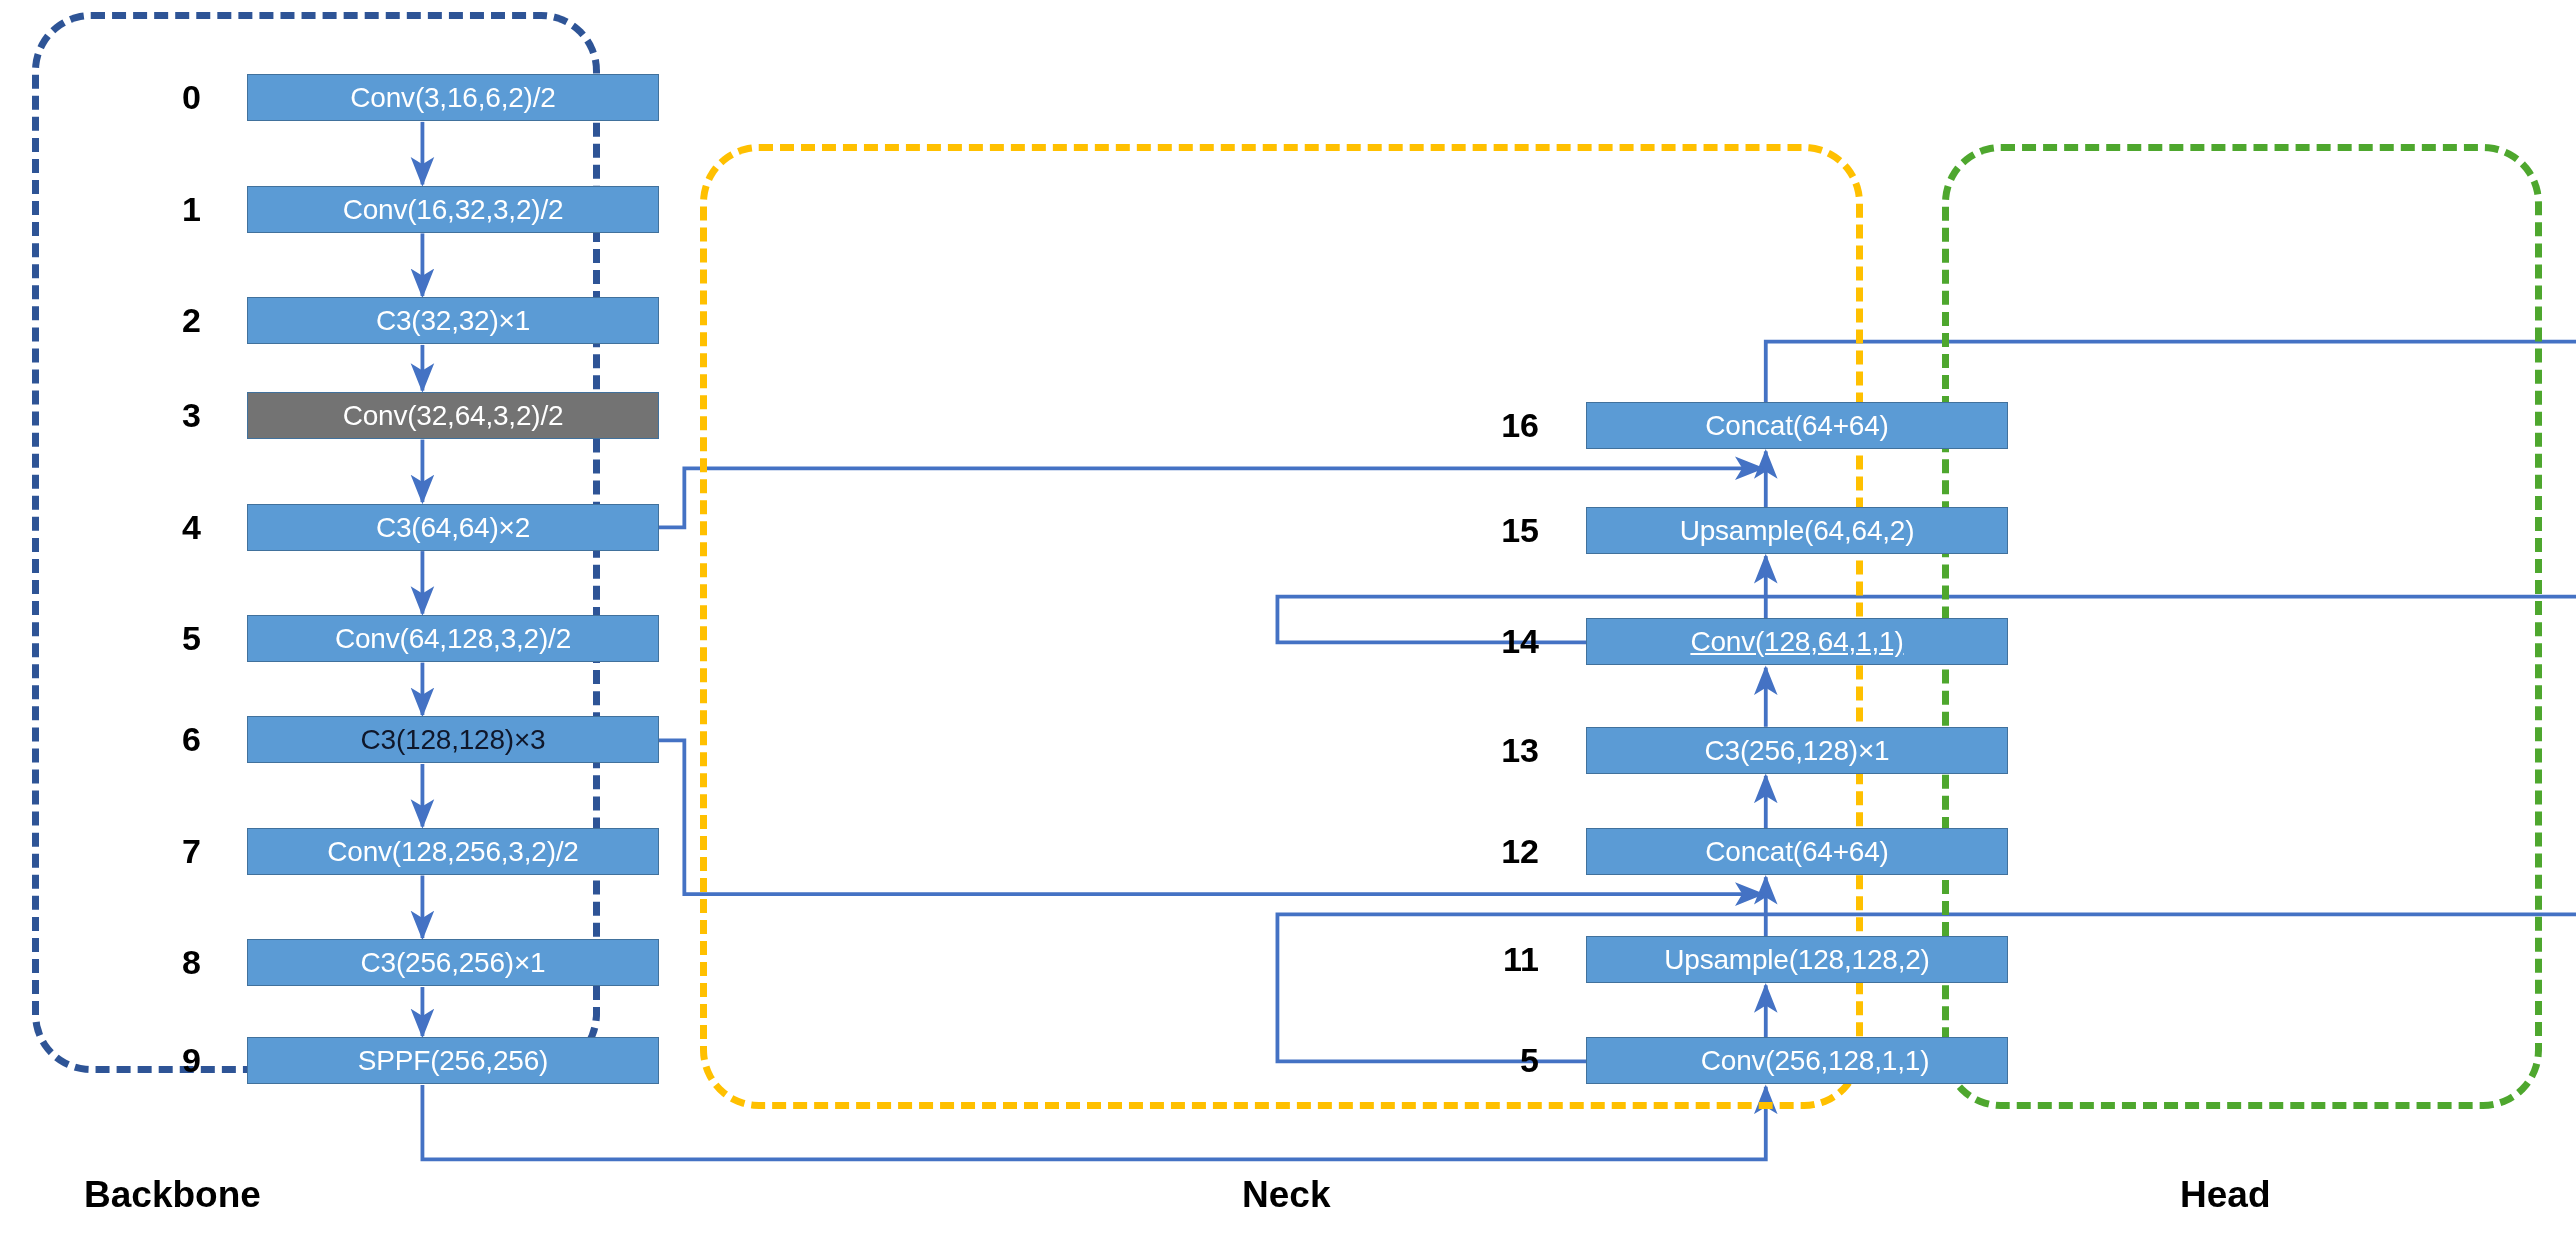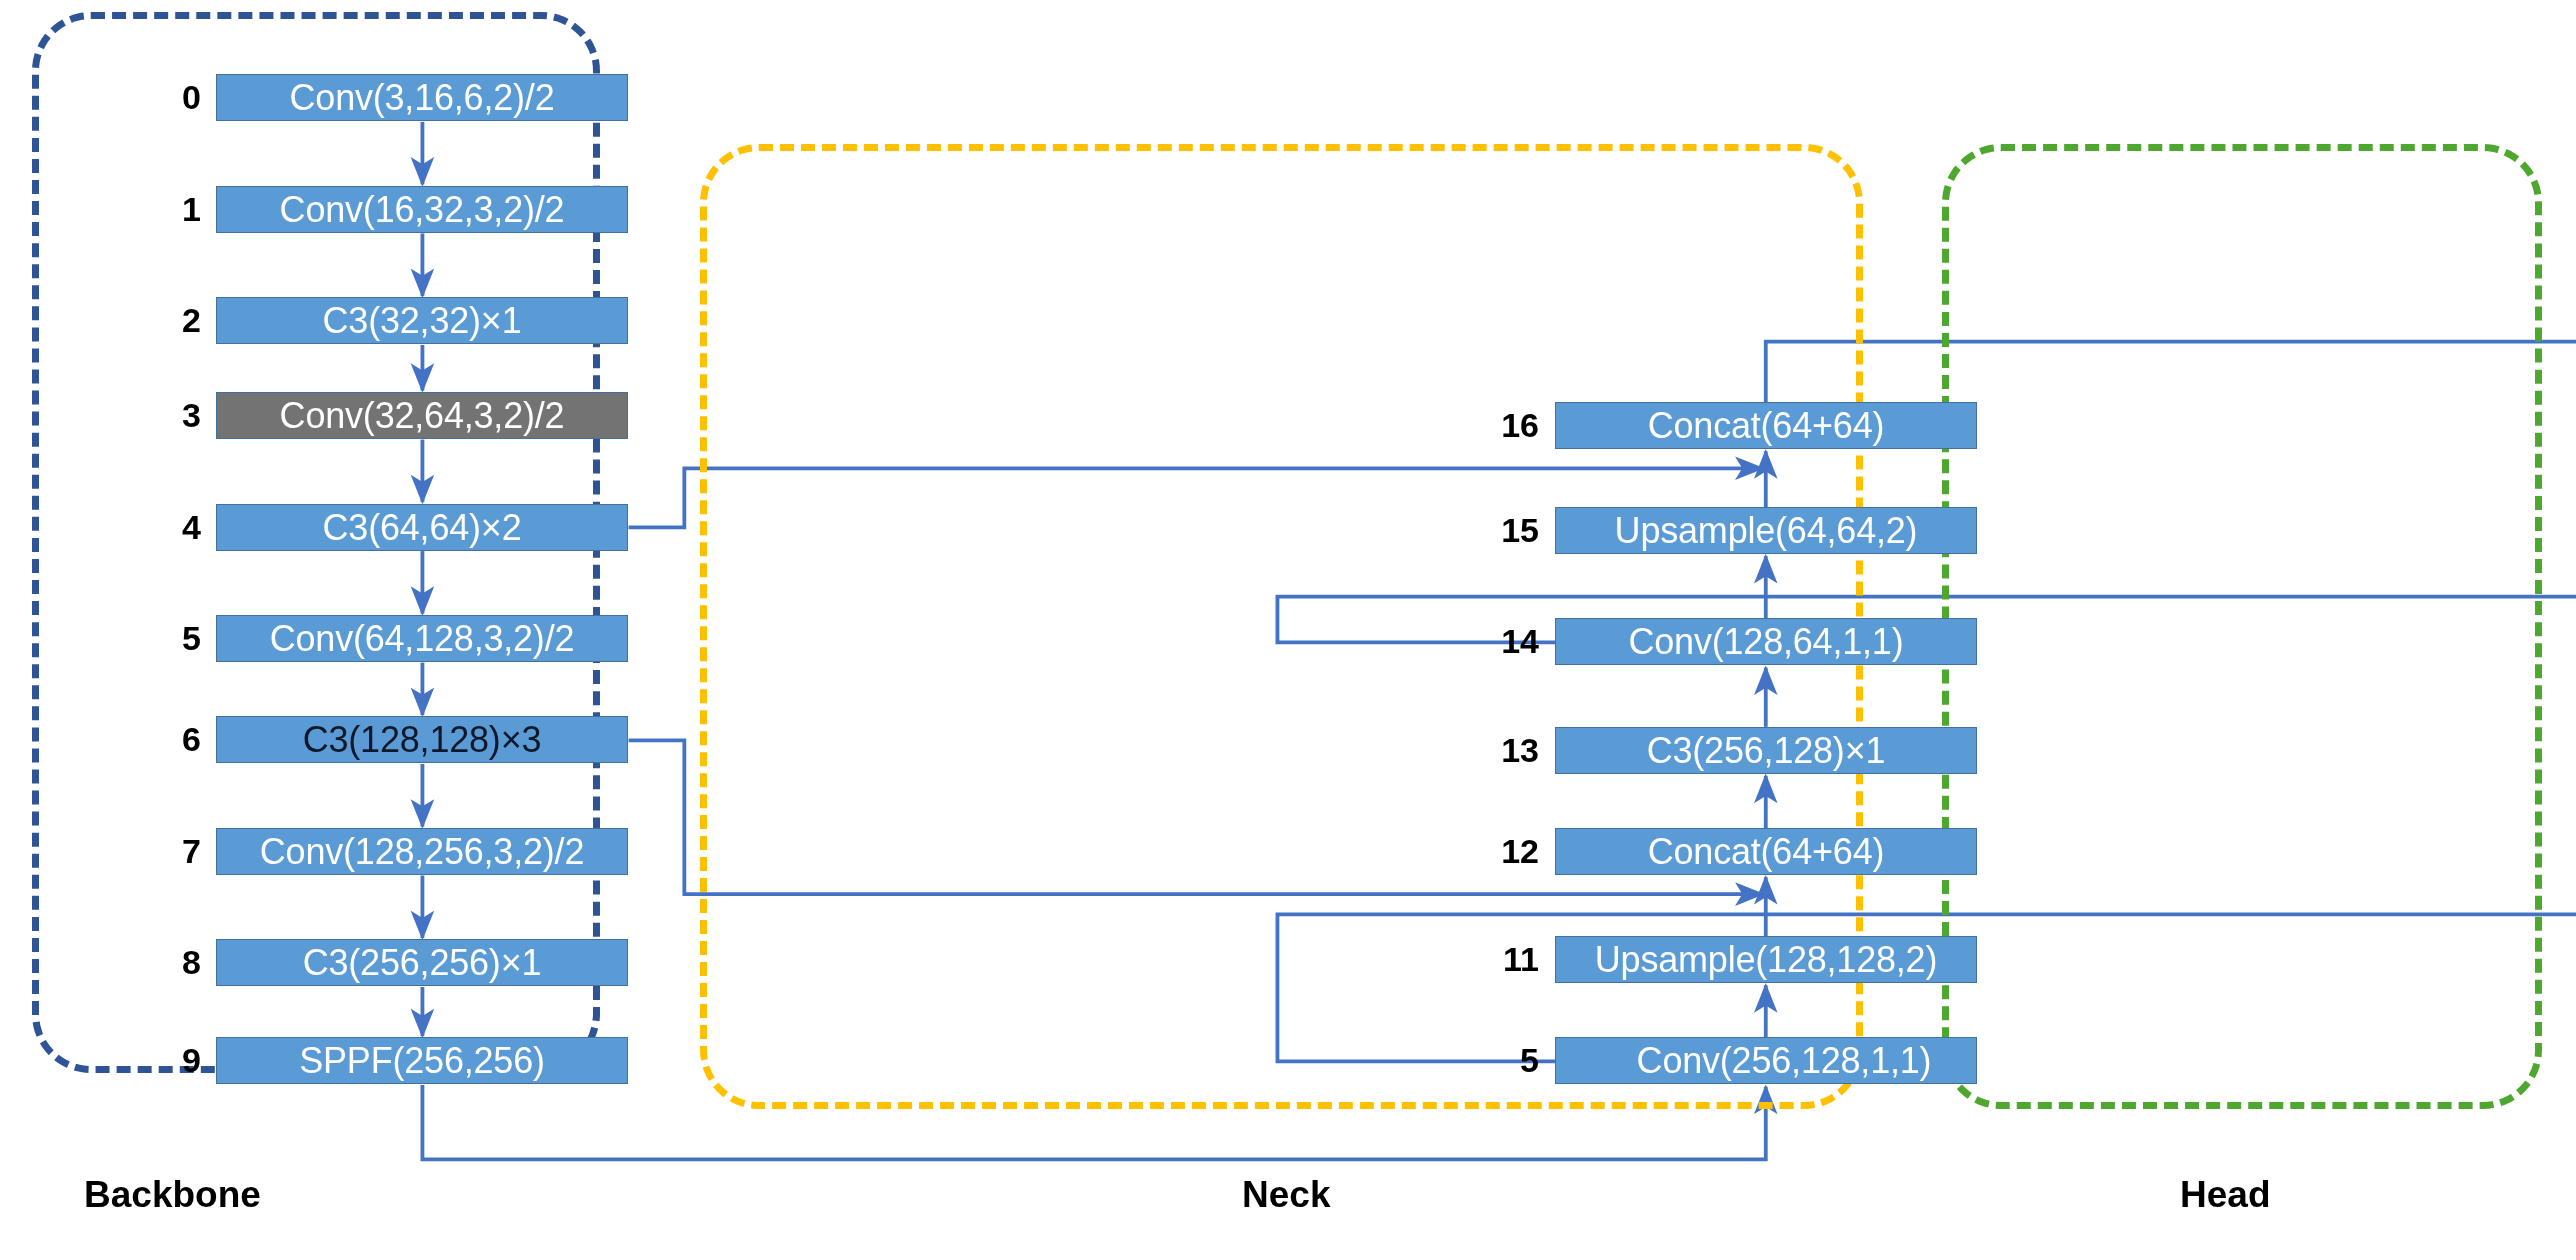--- a/index.html
+++ b/index.html
@@ -32,24 +32,25 @@
   }
   .node {
     position: absolute;
     box-sizing: border-box;
     background: #5b9bd5;
     border: 1.7px solid #41719c;
     display: flex;
     align-items: center;
     justify-content: center;
     color: #ffffff;
-    font-size: 36px;
+    font-size: 28px;
     letter-spacing: -0.2px;
     white-space: nowrap;
     overflow: hidden;
+    margin-left: 31px;
   }
   .node-index {
     position: absolute;
     color: #000000;
     font-size: 34px;
     font-weight: 700;
     display: flex;
     align-items: center;
     justify-content: flex-end;
     white-space: nowrap;
@@ -155,21 +156,21 @@
       </div>
       <div class="node-index" style="left: 135px; top: 1037px; width: 66px; height: 47px; color: rgb(0, 0, 0);">9</div>
       <div class="node" style="left: 1555px; top: 402px; width: 422px; height: 47px; background: rgb(91, 155, 213); border-color: rgb(65, 113, 156); color: rgb(255, 255, 255);">
         <span>Concat(64+64)</span>
       </div>
       <div class="node-index" style="left: 1473px; top: 402px; width: 66px; height: 47px; color: rgb(0, 0, 0);">16</div>
       <div class="node" style="left: 1555px; top: 507px; width: 422px; height: 47px; background: rgb(91, 155, 213); border-color: rgb(65, 113, 156); color: rgb(255, 255, 255);">
         <span>Upsample(64,64,2)</span>
       </div>
       <div class="node-index" style="left: 1473px; top: 507px; width: 66px; height: 47px; color: rgb(0, 0, 0);">15</div>
-      <div class="node" style="left: 1555px; top: 618px; width: 422px; height: 47px; background: rgb(91, 155, 213); border-color: rgb(65, 113, 156); color: rgb(255, 255, 255);">
+      <div class="node" style="left: 1555px; top: 618px; width: 422px; height: 47px; background: rgb(91, 155, 213); border-color: rgb(65, 113, 156); color: rgb(255, 255, 255); text-decoration: underline;">
         <span>Conv(128,64,1,1)</span>
       </div>
       <div class="node-index" style="left: 1473px; top: 618px; width: 66px; height: 47px; color: rgb(0, 0, 0);">14</div>
       <div class="node" style="left: 1555px; top: 727px; width: 422px; height: 47px; background: rgb(91, 155, 213); border-color: rgb(65, 113, 156); color: rgb(255, 255, 255);">
         <span>C3(256,128)×1</span>
       </div>
       <div class="node-index" style="left: 1473px; top: 727px; width: 66px; height: 47px; color: rgb(0, 0, 0);">13</div>
       <div class="node" style="left: 1555px; top: 828px; width: 422px; height: 47px; background: rgb(91, 155, 213); border-color: rgb(65, 113, 156); color: rgb(255, 255, 255);">
         <span>Concat(64+64)</span>
       </div>

